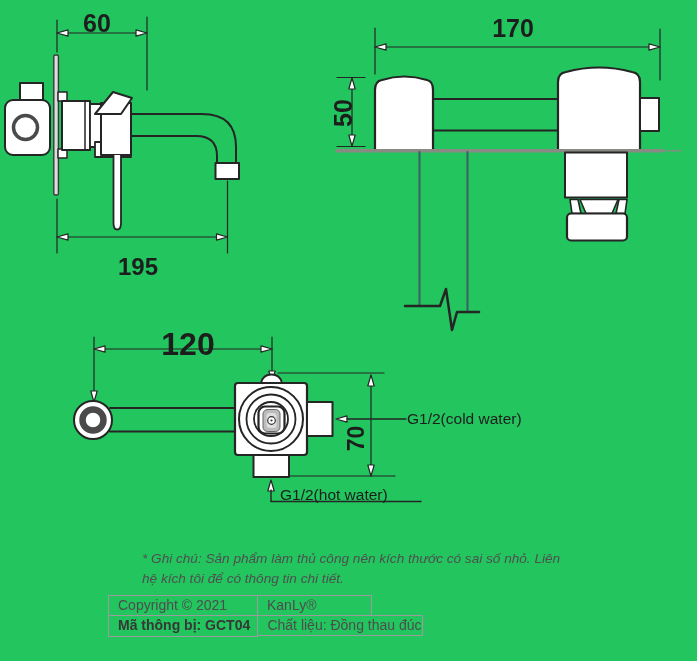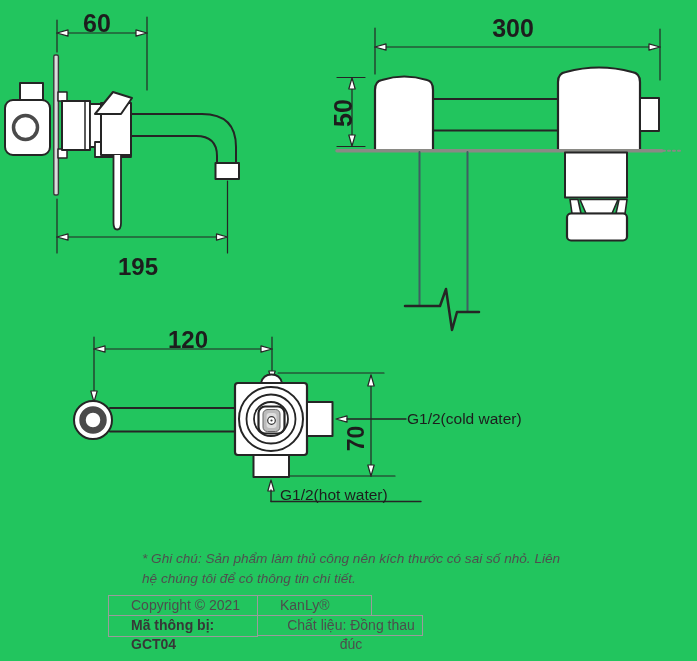--- a/index.html
+++ b/index.html
@@ -8,21 +8,21 @@
   svg{position:absolute;left:0;top:0;}
   .dimlabel{position:absolute;color:#1d1d1d;font-weight:bold;font-size:24px;
             text-align:center;letter-spacing:0px;line-height:1;}
   .rot{transform:rotate(-90deg);transform-origin:center center;
        display:flex;align-items:center;justify-content:center;}
   .portlabel{position:absolute;color:#1d1d1d;font-weight:normal;font-size:15.5px;line-height:1;}
   #note{position:absolute;left:110px;top:549px;width:452px;font-style:italic;
         color:#4f4f4f;font-size:13.6px;line-height:1.5;margin-left:32px;}
   #infotable{position:absolute;left:108px;top:595px;font-size:14px;color:#4d4d4d;}
   .trow{display:flex;}
-  .tcell{box-sizing:border-box;height:21px;line-height:19px;padding-left:22px;
+  .tcell{box-sizing:border-box;height:21px;line-height:19px;padding-left:9px;
          border-color:#9b9b9b;border-style:solid;border-width:0;}
   .c1{width:150px;} .c2{width:114px;} .c3{width:165px;text-align:center;}
   .r1c1{border-width:1.4px 1.4px 1.4px 1.4px;}
   .r1c2{border-width:1.4px 1.4px 1.4px 0;}
   .r2c1{border-width:0 1.4px 1.4px 1.4px;}
   .r2c2{border-width:0 1.4px 1.4px 0;}
   .r2c3{border-width:1.4px 1.4px 1.4px 0;margin-top:-1.4px;}
   .boldcell{font-weight:bold;color:#373737;}
 </style>
 </head>
@@ -162,31 +162,31 @@
 
         <polygon points="271,480 267.8,491 274.2,491" fill="#fff" stroke="#252525" stroke-width="1.2"></polygon>
         <line x1="271" y1="490" x2="271" y2="501.5" stroke="#252525" stroke-width="1.4"></line>
         <line x1="271" y1="501.5" x2="421" y2="501.5" stroke="#252525" stroke-width="1.4"></line>
       </g>
     </g>
   </svg>
 
   <div class="dimlabel" style="left:72px;top:11px;width:50px;font-size:25px;">60</div>
   <div class="dimlabel" style="left:110px;top:239px;width:56px;font-size:24px;margin-top:16px;">195</div>
-  <div class="dimlabel" style="left:485px;top:16px;width:56px;font-size:25px;">300</div>
+  <div class="dimlabel" style="left:485px;top:16px;width:56px;font-size:25px;">170</div>
   <div class="dimlabel rot" style="left:321px;top:96px;width:44px;height:34px;font-size:25px;">50</div>
-  <div class="dimlabel" style="left:160px;top:328px;width:56px;font-size:24px;">120</div>
+  <div class="dimlabel" style="left:160px;top:328px;width:56px;font-size:32px;">120</div>
   <div class="dimlabel rot" style="left:334px;top:423px;width:44px;height:31px;font-size:23px;">70</div>
 
   <div class="portlabel" style="left:407px;top:411px;">G1/2(cold water)</div>
   <div class="portlabel" style="left:280px;top:487px;text-align:right;">G1/2(hot water)</div>
 
   <div id="note">
     <span>* Ghi chú: Sản phẩm làm thủ công nên kích thước có sai số nhỏ. Liên</span><br>
-    <span>hệ chúng tôi để có thông tin chi tiết.</span>
+    <span>hệ kích tôi để có thông tin chi tiết.</span>
   </div>
 
   <div id="infotable">
     <div class="trow">
       <div class="tcell c1 r1c1">Copyright © 2021</div>
       <div class="tcell c2 r1c2">KanLy®</div>
     </div>
     <div class="trow">
       <div class="tcell c1 r2c1 boldcell">Mã thông bị: GCT04</div>
       <div class="tcell c3 r2c3">Chất liệu: Đồng thau đúc</div>

